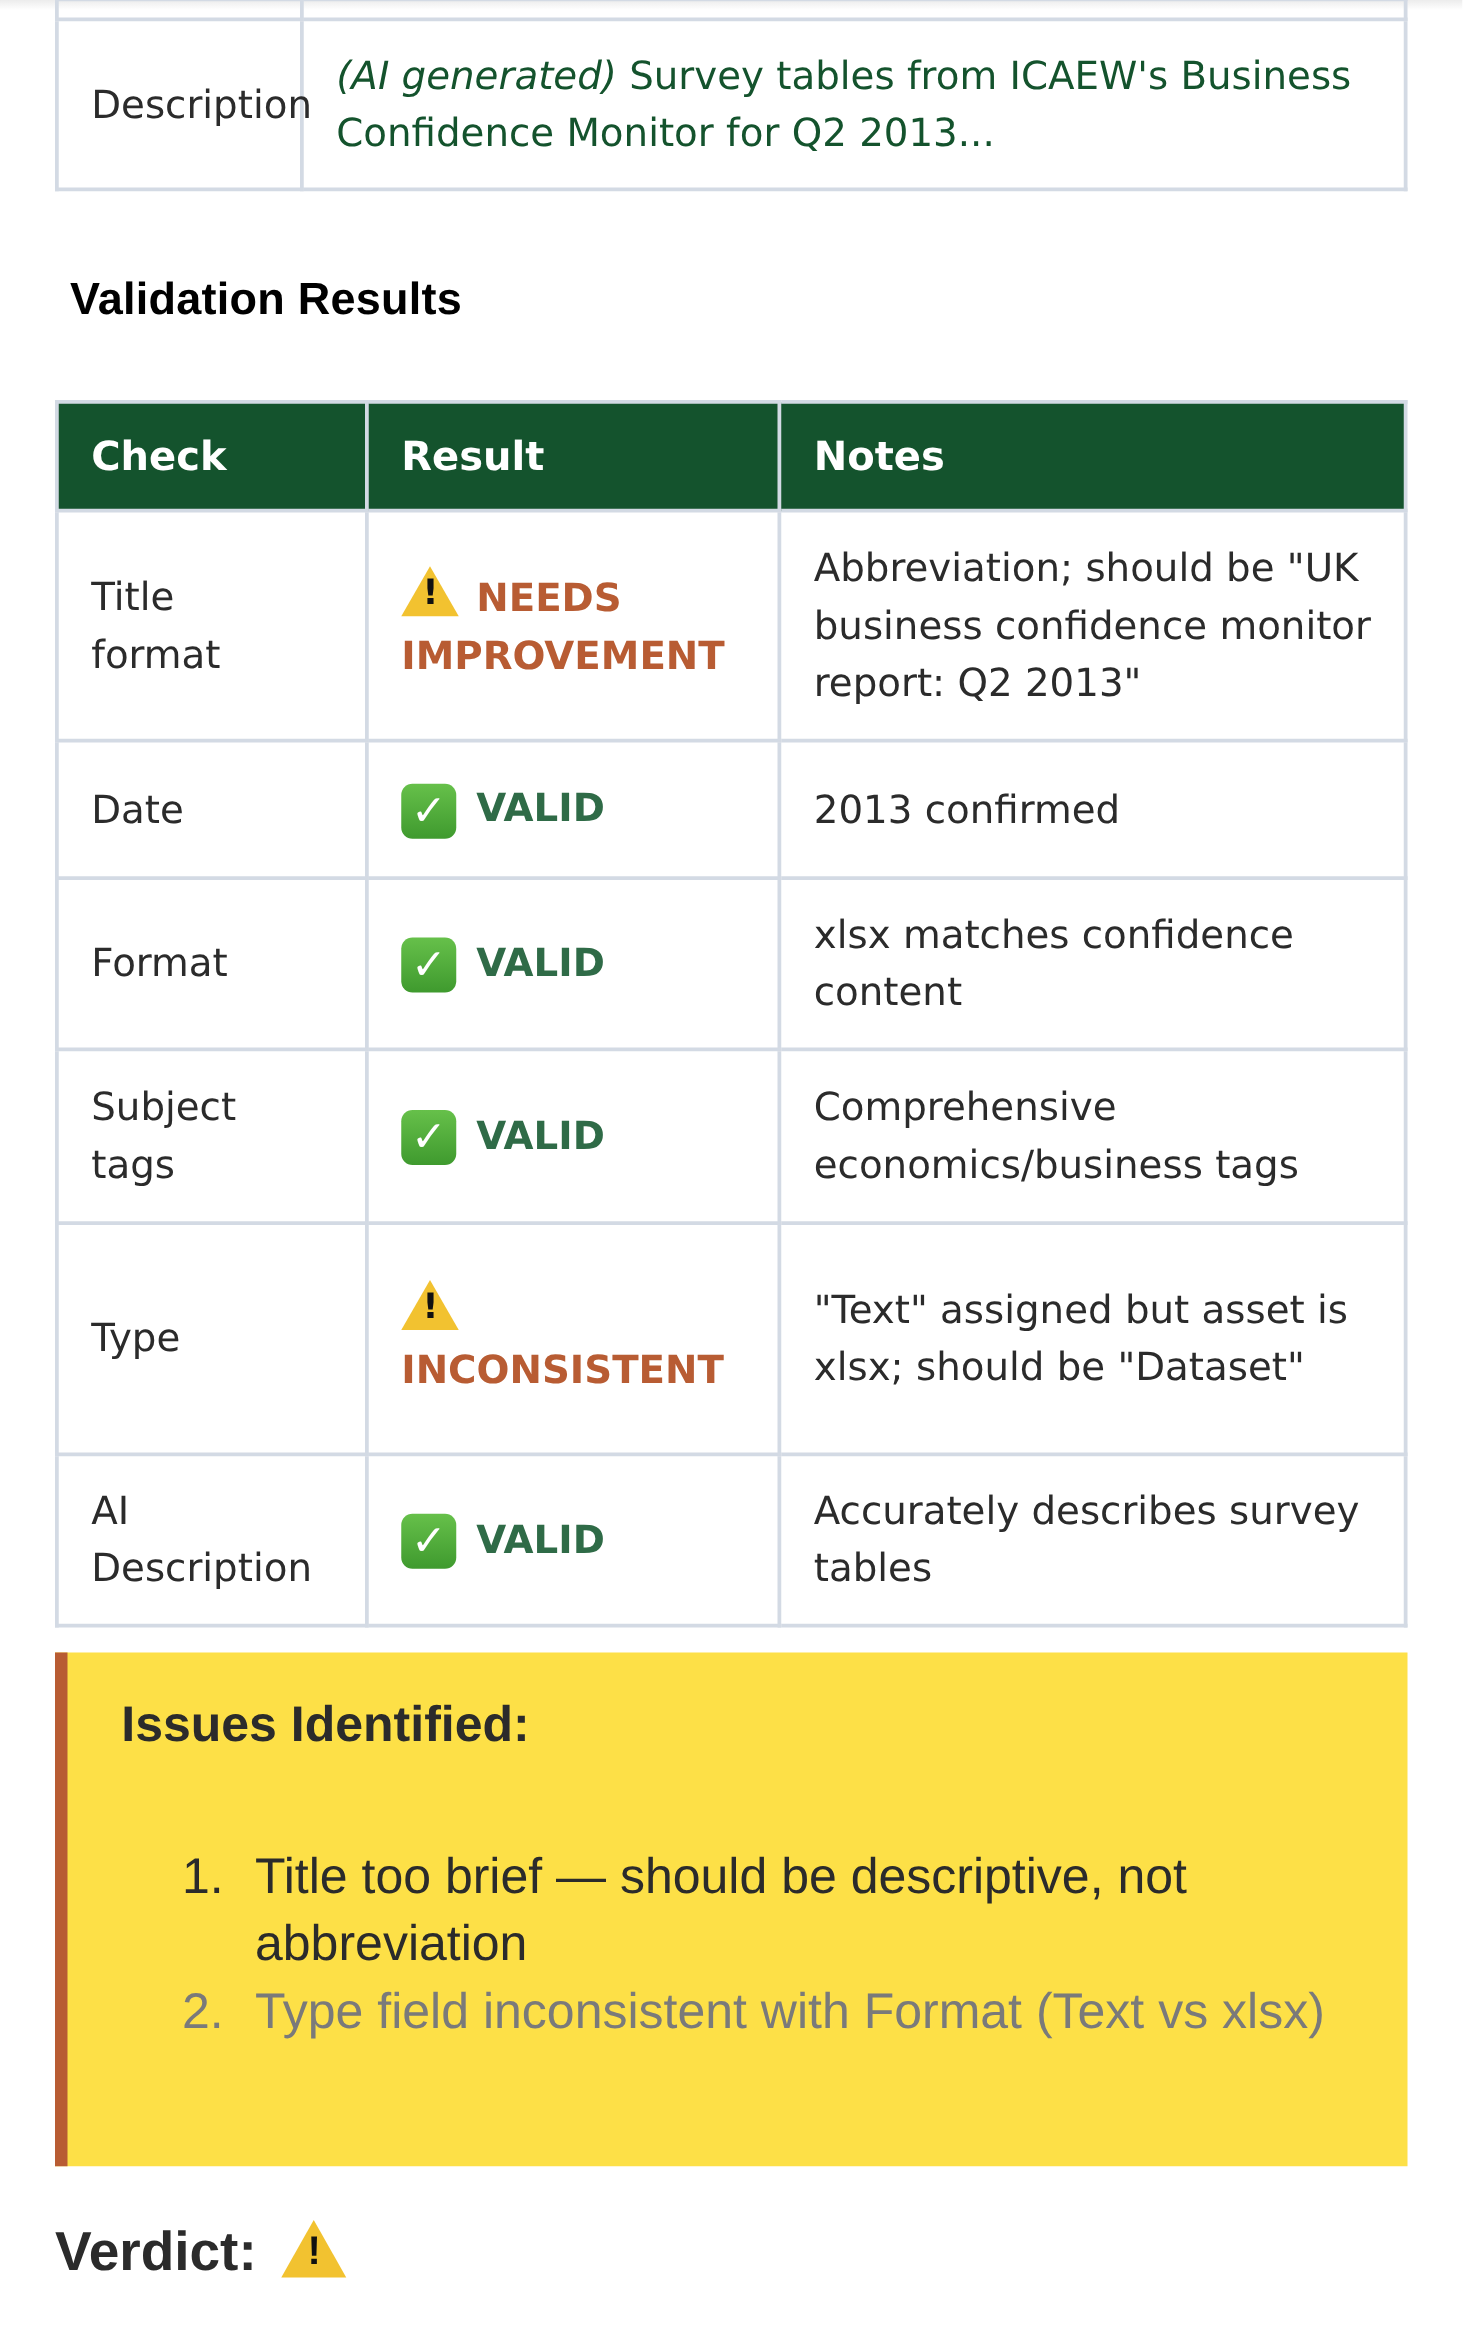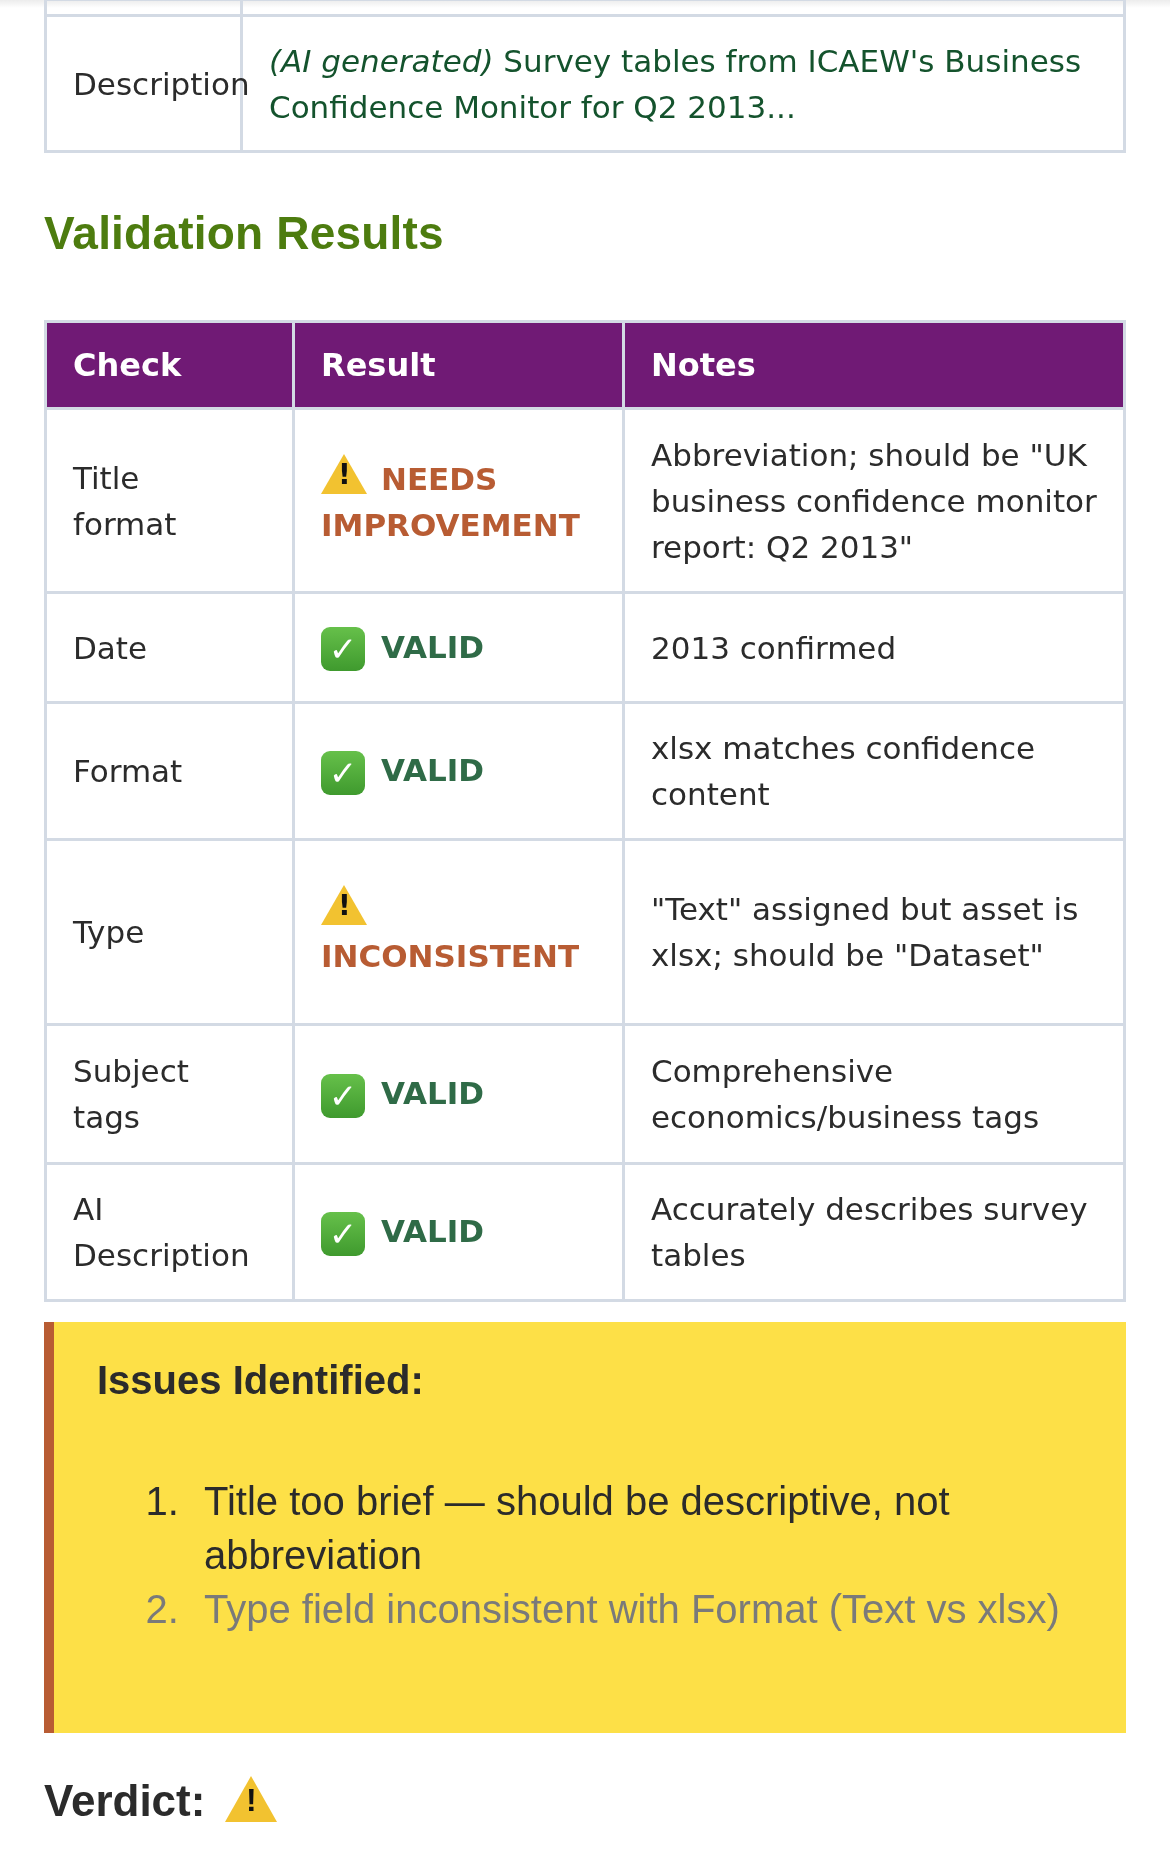--- a/index.html
+++ b/index.html
@@ -9,24 +9,24 @@
               background:linear-gradient(#ececec,#ffffff); }
   table { border-collapse:collapse; position:absolute; left:44px; table-layout:fixed; }
   td, th { border:3px solid #d3dae4; vertical-align:middle; text-align:left; }
   .meta { top:-2px; width:1082px; }
   .meta td { font-size:31px; line-height:46px; padding:0 26px; }
   .meta .k { width:193px; }
   .meta .v { color:#14532d; }
   .meta tr.stub td { height:13px; padding:0; }
   .meta tr.desc td { height:133px; }
   .ai { font-style:italic; }
-  h2 { position:absolute; left:44px; top:206px; margin:0; font-size:46px; font-weight:bold;
-       color:#4d7c0f; font-family:"Liberation Sans","DejaVu Sans",sans-serif; letter-spacing:0.2px; }
+  h2 { position:absolute; left:44px; top:206px; margin:12px; font-size:36px; font-weight:bold;
+       color:#000000; font-family:"Liberation Sans","DejaVu Sans",sans-serif; letter-spacing:0.2px; }
   .vr { top:320px; width:1082px; }
-  .vr th { background:#701a75; color:#ffffff; font-size:32px; font-weight:bold; height:84px;
+  .vr th { background:#14532d; color:#ffffff; font-size:32px; font-weight:bold; height:84px;
            padding:0 26px; font-family:"DejaVu Sans",sans-serif; border-color:#d3dae4; }
   .vr td { font-size:31px; line-height:46px; padding:0 26px; }
   .c1 { width:193px; } .c2 { width:275px; } .c3 { width:auto; }
   .res { font-weight:bold; font-size:32px; line-height:46px; }
   .ok { color:#2f6b47; }
   .warn { color:#b85c33; }
   .chk { display:inline-block; width:44px; height:44px; border-radius:9px; background:linear-gradient(#66c04a,#3f9a2e);
          color:#fff; text-align:center; line-height:44px; font-size:34px; vertical-align:middle; margin-right:16px; font-weight:bold; }
   .tri { display:inline-block; width:0; height:0; border-left:23px solid transparent; border-right:23px solid transparent;
          border-bottom:40px solid #f2c230; position:relative; vertical-align:-4px; margin-right:14px; }
@@ -81,29 +81,29 @@
   <tr style="height:110px">
     <td>Date</td>
     <td class="res ok"><span class="chk">✓</span><span>VALID</span></td>
     <td>2013 confirmed</td>
   </tr>
   <tr style="height:137px">
     <td>Format</td>
     <td class="res ok"><span class="chk">✓</span><span>VALID</span></td>
     <td>xlsx matches confidence content</td>
   </tr>
+  <tr style="height:139px">
+    <td style="padding-right:60px">Subject tags</td>
+    <td class="res ok"><span class="chk">✓</span><span>VALID</span></td>
+    <td>Comprehensive economics/business tags</td>
+  </tr>
   <tr style="height:185px">
     <td>Type</td>
     <td class="res warn"><span class="tri"><span>!</span></span><br><span>INCONSISTENT</span></td>
     <td>"Text" assigned but asset is xlsx; should be "Dataset"</td>
-  </tr>
-  <tr style="height:139px">
-    <td style="padding-right:60px">Subject tags</td>
-    <td class="res ok"><span class="chk">✓</span><span>VALID</span></td>
-    <td>Comprehensive economics/business tags</td>
   </tr>
   <tr style="height:137px">
     <td style="padding-right:16px">AI Description</td>
     <td class="res ok"><span class="chk">✓</span><span>VALID</span></td>
     <td>Accurately describes survey tables</td>
   </tr>
 </tbody>
   </table>
 
 <div class="issues">

